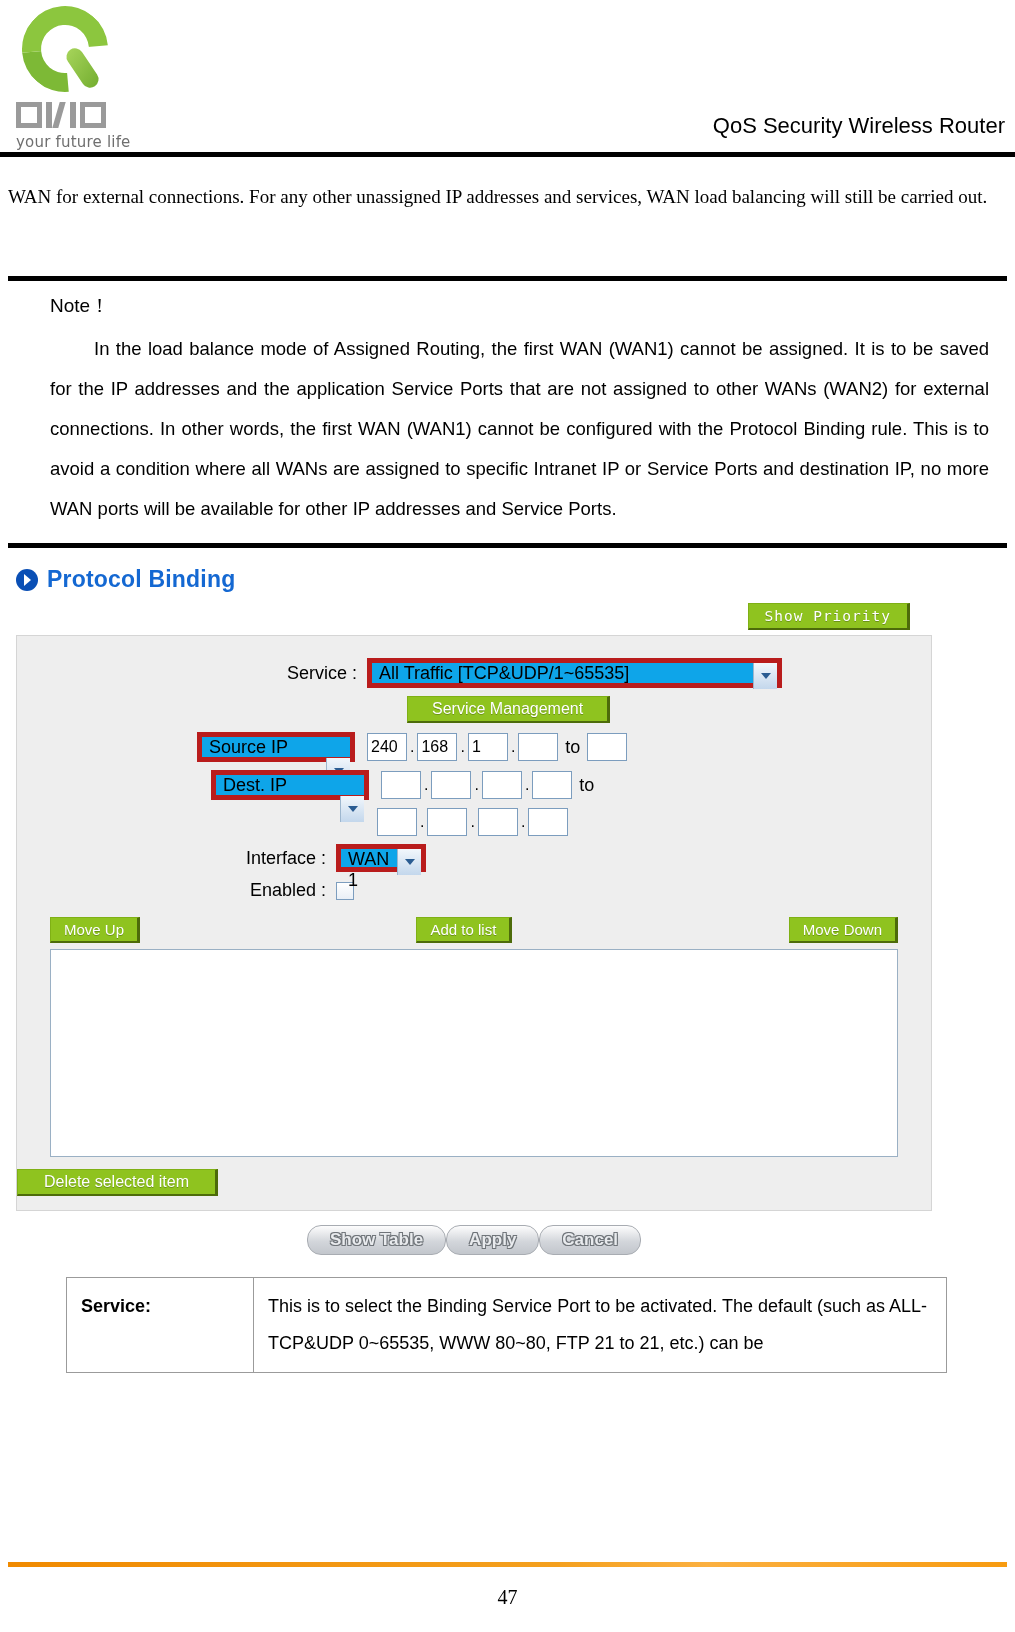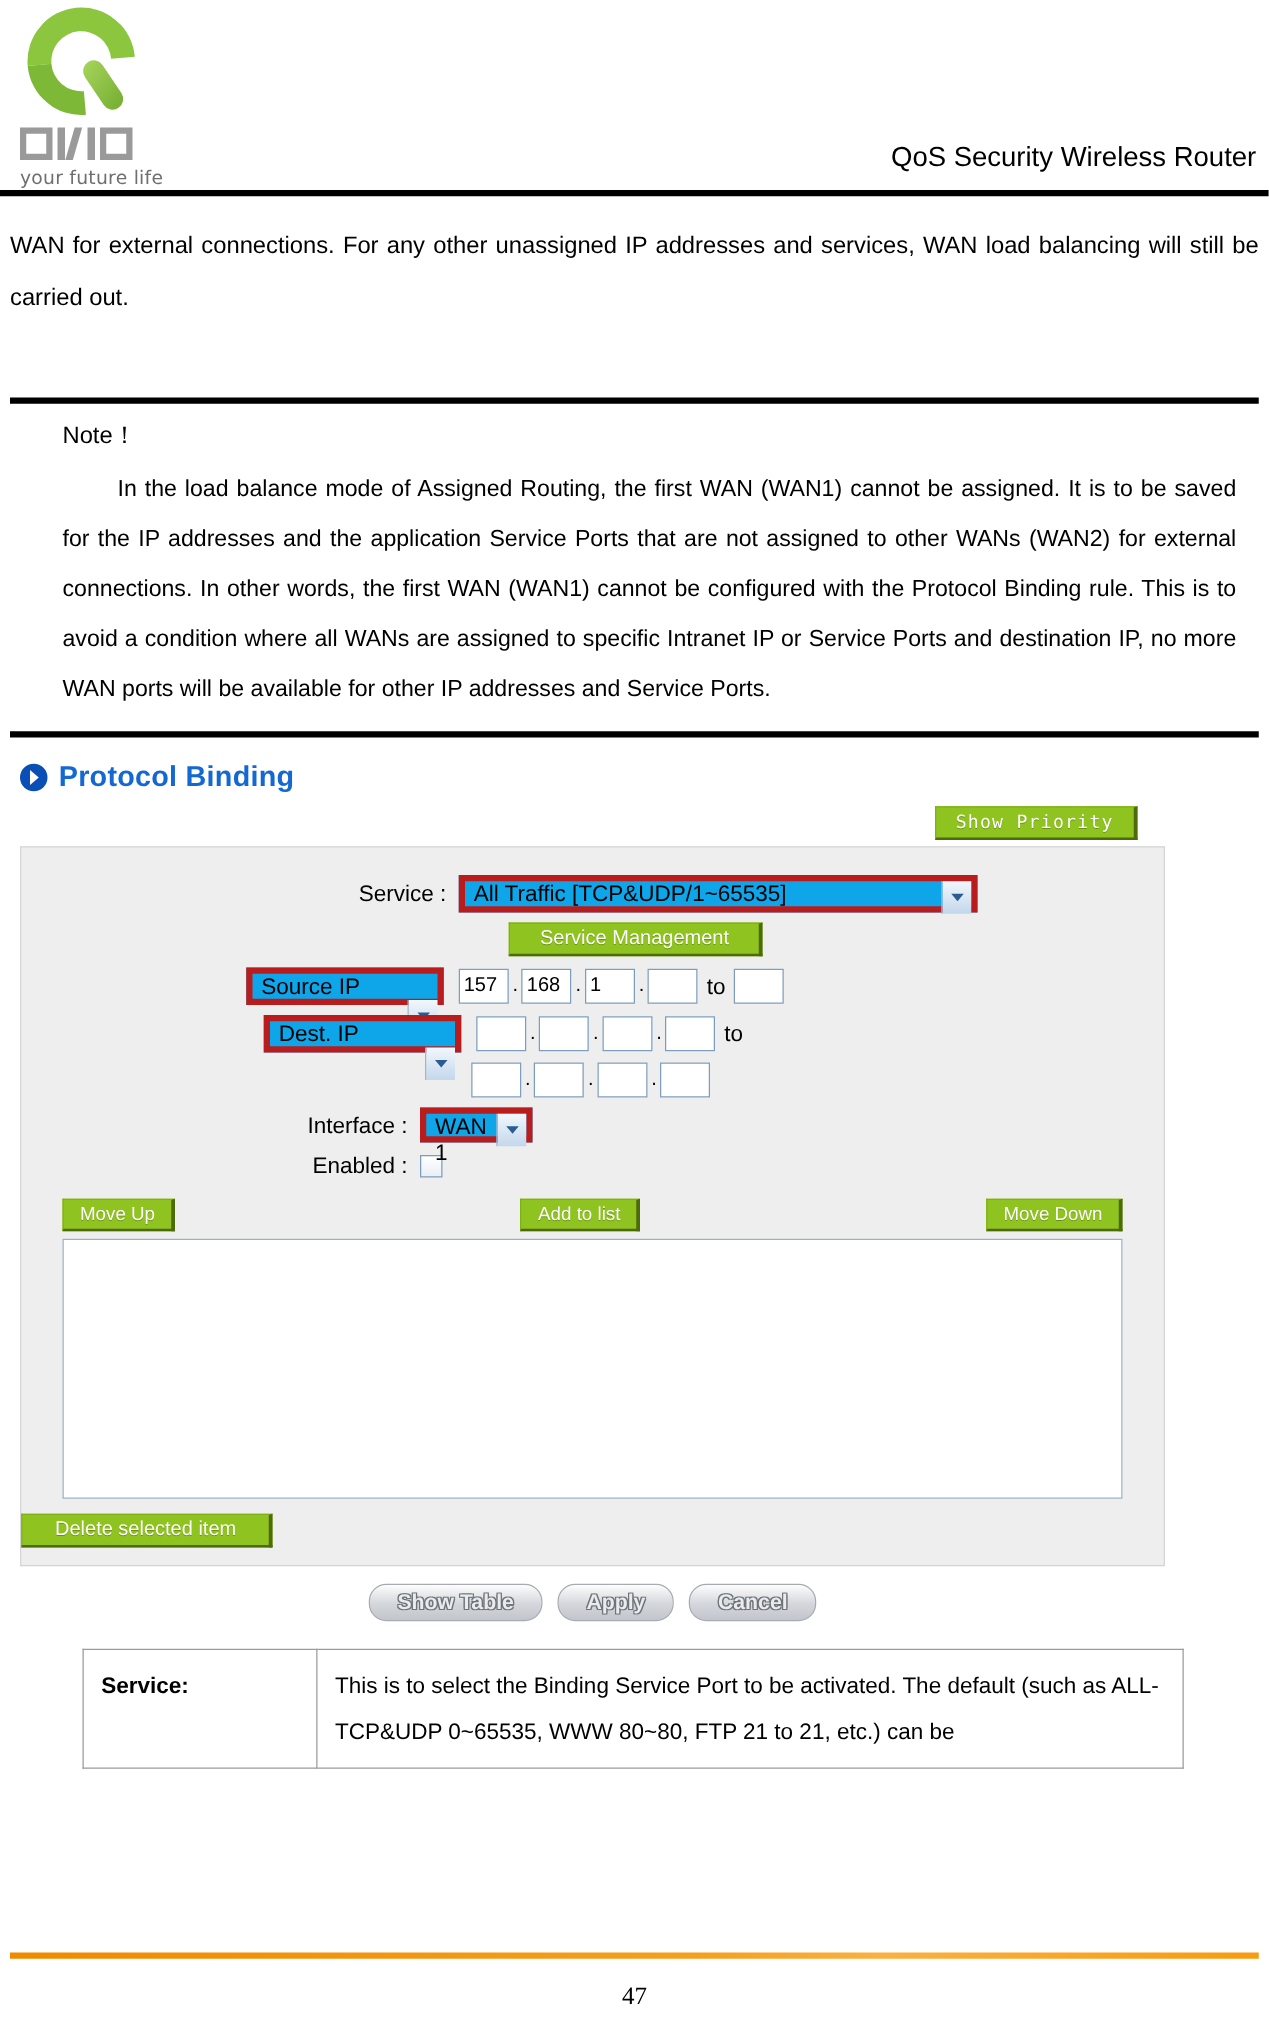--- a/index.html
+++ b/index.html
@@ -98,20 +98,21 @@
 
   
   .content {
     padding: 0 8px;
   }
   .para {
     font-size: 19px;
     line-height: 42px;
     text-align: justify;
     margin: 18px 0 0 0;
+    font-family: Liberation Serif, serif;
   }
 
   
   .note-box {
     margin-top: 58px;
     border-top: 5px solid #000;
     border-bottom: 5px solid #000;
     padding: 12px 0 14px 0;
   }
   .note-title {
@@ -282,21 +283,21 @@
   .delete-row {
     display: flex;
     justify-content: flex-start;
     padding-top: 12px;
   }
   .btn-del { font-size: 16px; padding: 3px 26px; }
 
   .bottom-btn-row {
     display: flex;
     justify-content: center;
-    gap: 12px;
+    gap: 0;
     margin: 14px 75px 0 8px;
   }
   .btn-pill {
     background: linear-gradient(#FDFDFD,#D3D6DB 55%,#C2C6CC);
     border: 1px solid #A8ACB2;
     border-radius: 14px;
     color: #E9EBEE;
     font-size: 17px;
     font-weight: bold;
     padding: 4px 22px;
@@ -400,21 +401,21 @@
         <button class="btn-green btn-svc">Service Management</button>
       </div>
 
       <div class="row">
         <span style="width:180px"></span>
         <div class="select select-ip">
           <span>Source IP</span>
           <span class="arrow"></span>
         </div>
         <span style="width:12px"></span>
-        <span class="octet">157</span>
+        <span class="octet">240</span>
         <span class="dot">.</span>
         <span class="octet">168</span>
         <span class="dot">.</span>
         <span class="octet">1</span>
         <span class="dot">.</span>
         <span class="octet"></span>
         <span class="to">to</span>
         <span class="octet"></span>
       </div>
 

